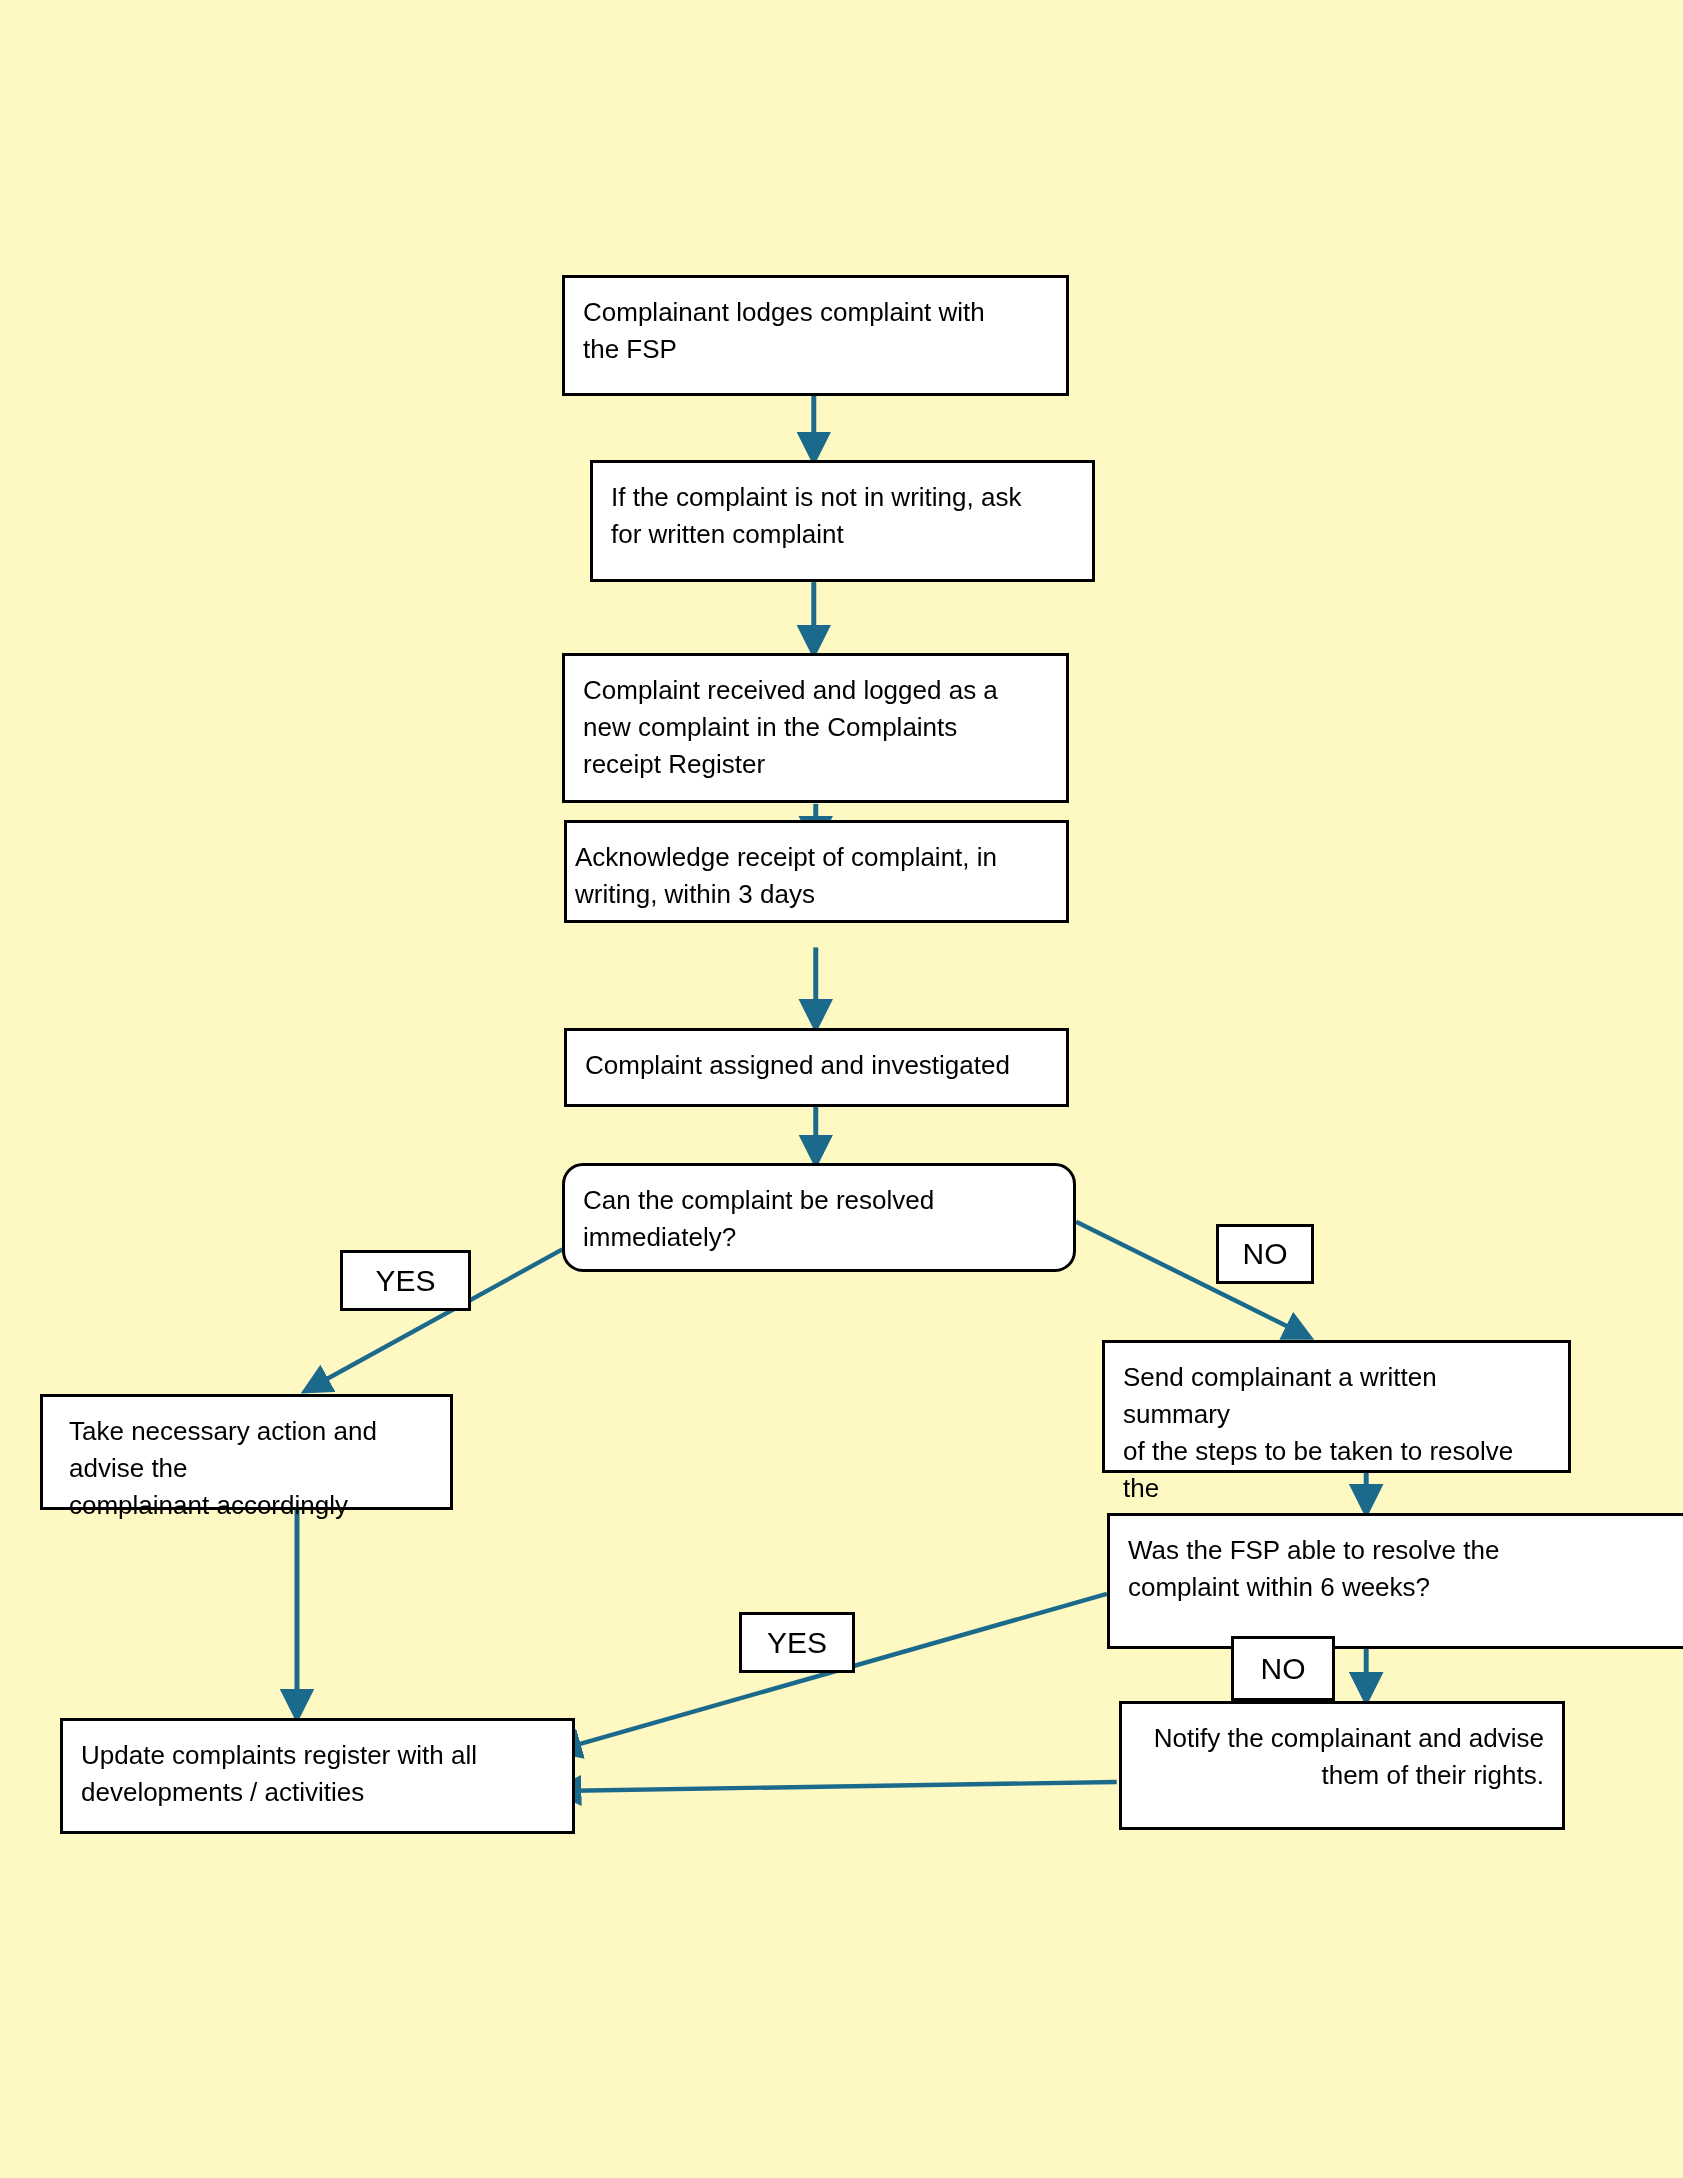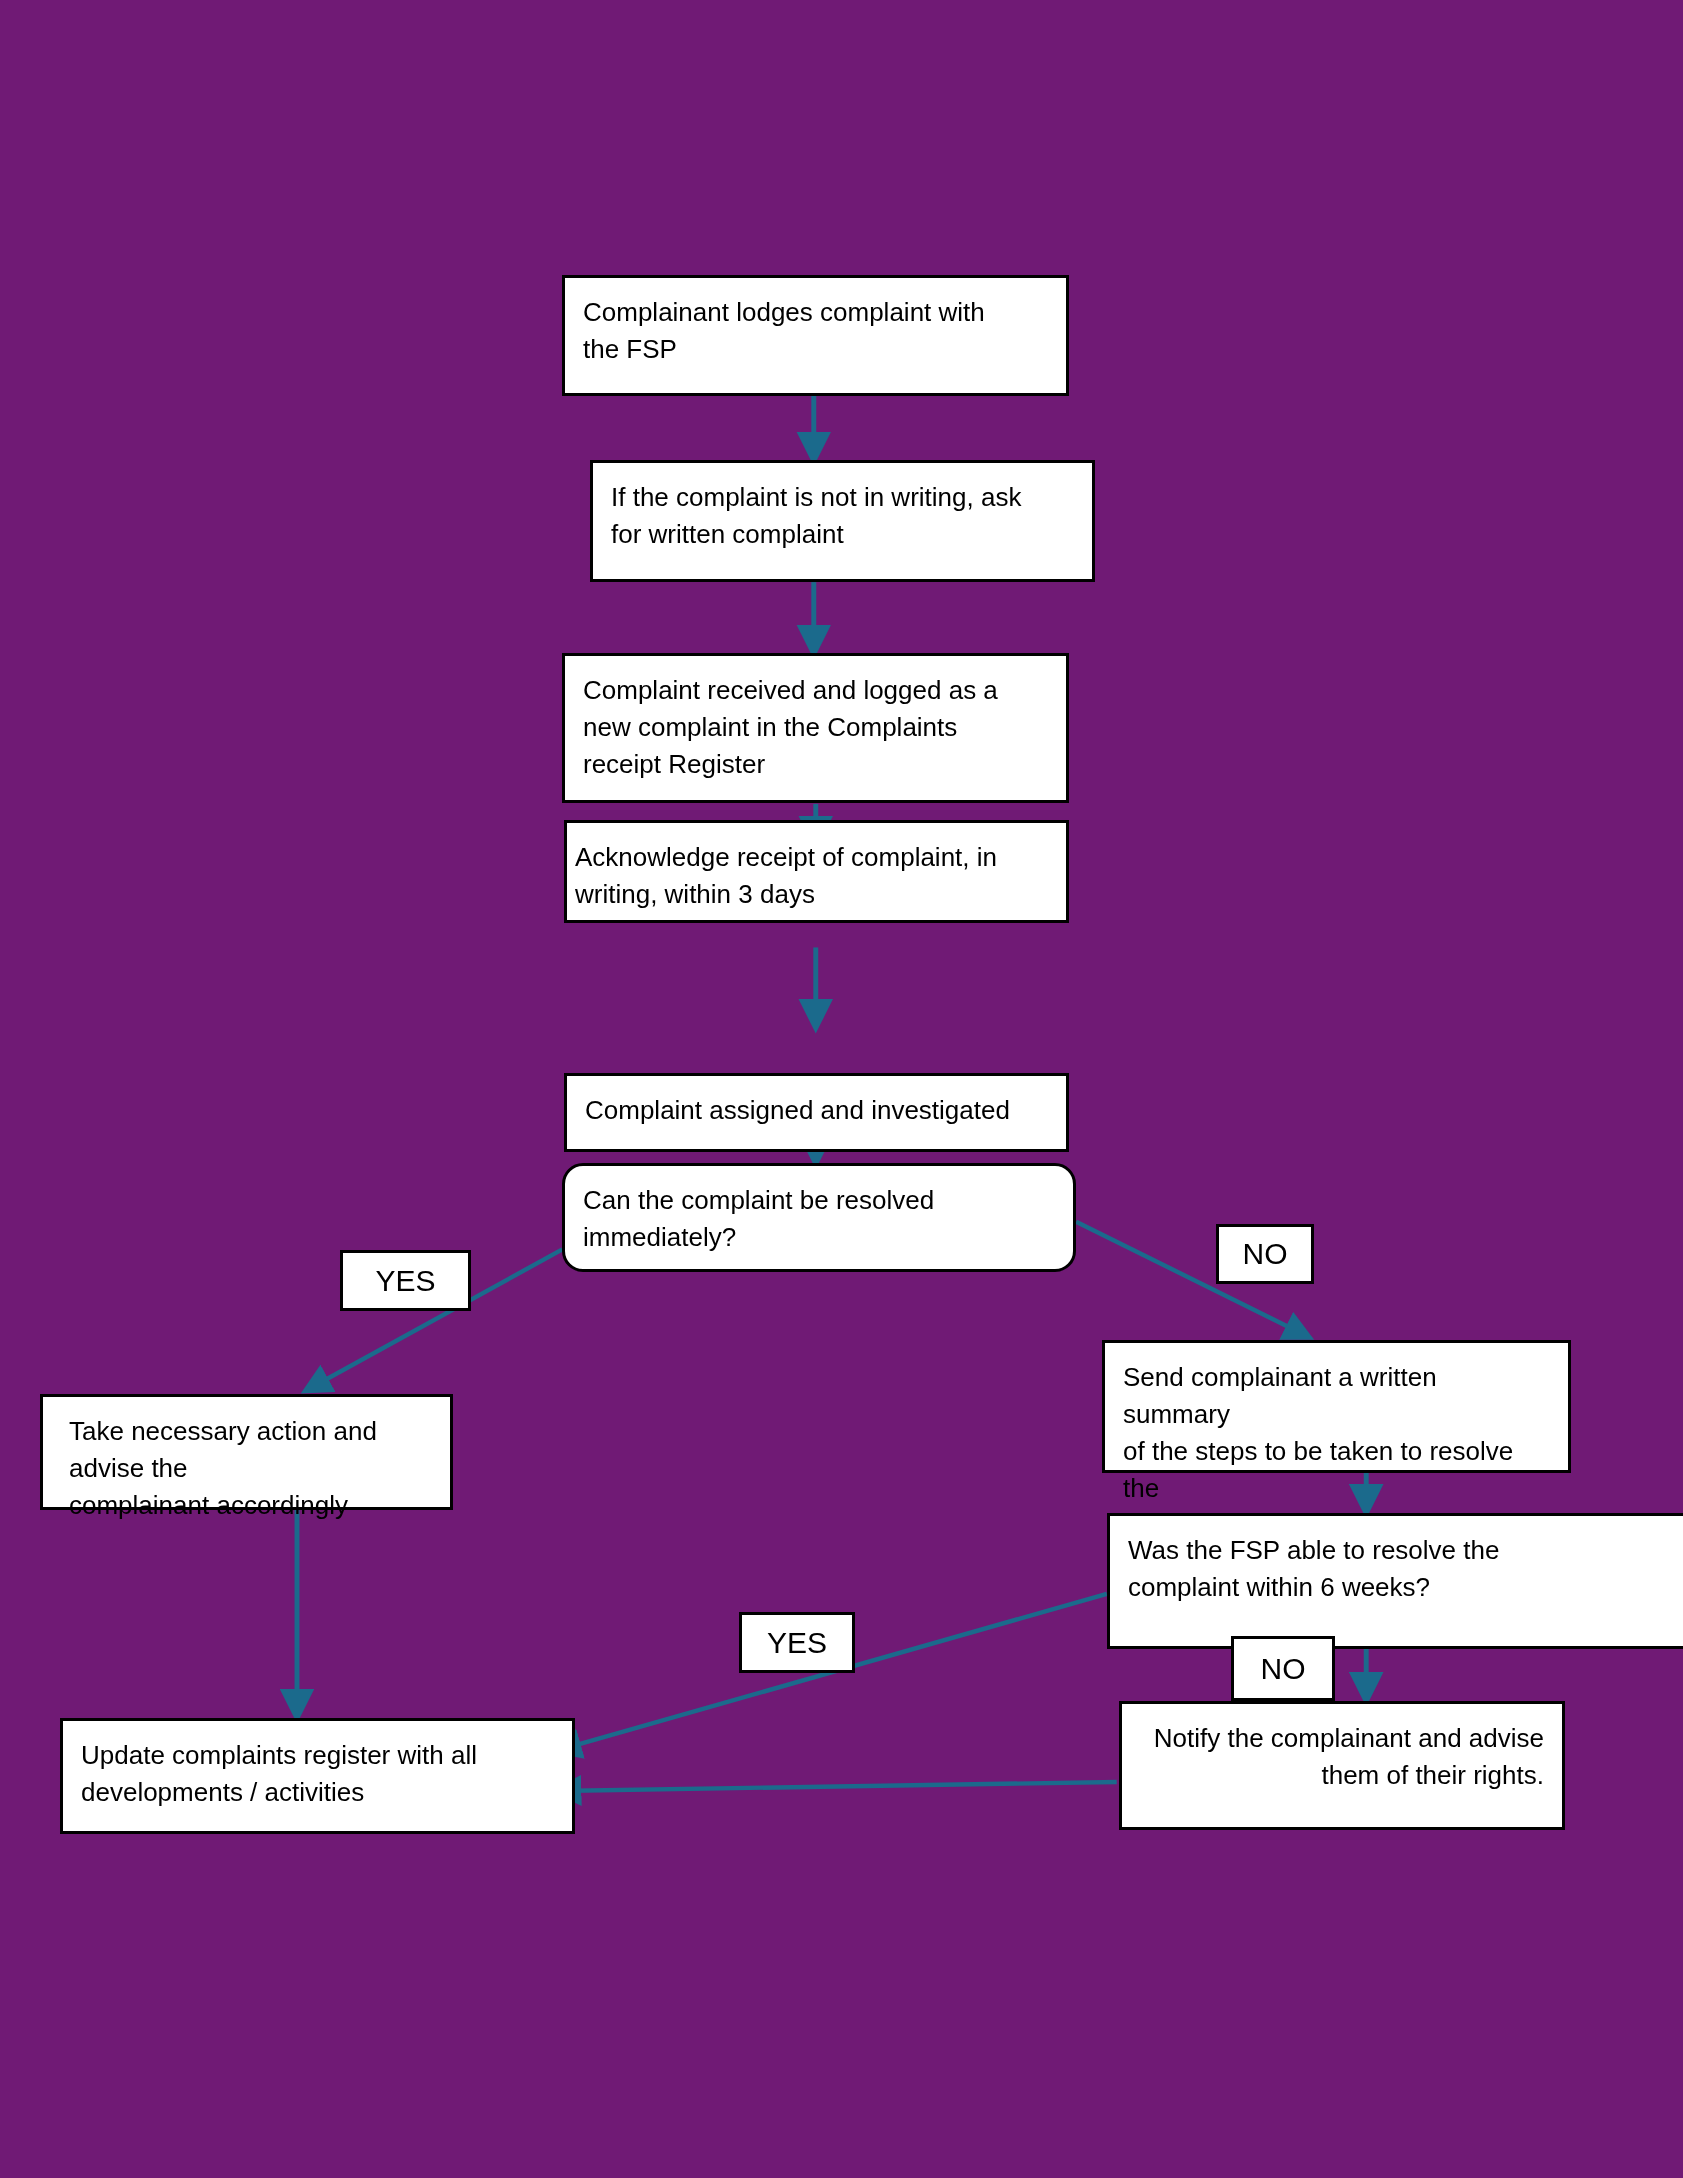--- a/index.html
+++ b/index.html
@@ -7,21 +7,21 @@
     padding: 0;
     background: #ffffff;
   }
   body {
     font-family: "Liberation Sans", sans-serif;
   }
   #canvas {
     position: relative;
     width: 1683px;
     height: 2178px;
-    background: #701a75;
+    background: #fef9c3;
     overflow: hidden;
   }
   .node {
     position: absolute;
     box-sizing: border-box;
     border: 3px solid #000000;
     background: #ffffff;
     color: #000000;
     font-size: 26px;
     line-height: 1.42;
@@ -82,21 +82,21 @@
   <div id="node-layer">
       <div class="node" style="left: 562px; top: 275px; width: 507px; height: 121px; border-color: rgb(0, 0, 0); color: rgb(0, 0, 0);">Complainant lodges complaint with
 the FSP</div>
       <div class="node" style="left: 590px; top: 460px; width: 505px; height: 122px; border-color: rgb(0, 0, 0); color: rgb(0, 0, 0);">If the complaint is not in writing, ask
 for written complaint</div>
       <div class="node" style="left: 562px; top: 653px; width: 507px; height: 150px; border-color: rgb(0, 0, 0); color: rgb(0, 0, 0);">Complaint received and logged as a
 new complaint in the Complaints
 receipt Register</div>
       <div class="node" style="left: 564px; top: 820px; width: 505px; height: 103px; border-color: rgb(0, 0, 0); color: rgb(0, 0, 0); padding-left: 8px;">Acknowledge receipt of complaint, in
 writing, within 3 days</div>
-      <div class="node" style="left: 564px; top: 1028px; width: 505px; height: 79px; border-color: rgb(0, 0, 0); color: rgb(0, 0, 0); margin-top: 45px;">Complaint assigned and investigated</div>
+      <div class="node" style="left: 564px; top: 1028px; width: 505px; height: 79px; border-color: rgb(0, 0, 0); color: rgb(0, 0, 0);">Complaint assigned and investigated</div>
       <div class="node" style="left: 562px; top: 1163px; width: 514px; height: 109px; border-color: rgb(0, 0, 0); color: rgb(0, 0, 0); border-radius: 21px;">Can the complaint be resolved
 immediately?</div>
       <div class="node" style="left: 1102px; top: 1340px; width: 469px; height: 133px; border-color: rgb(0, 0, 0); color: rgb(0, 0, 0);">Send complainant a written summary
 of the steps to be taken to resolve the
 matter and expected date of</div>
       <div class="node" style="left: 40px; top: 1394px; width: 413px; height: 116px; border-color: rgb(0, 0, 0); color: rgb(0, 0, 0); padding-left: 26px;">Take necessary action and advise the
 complainant accordingly</div>
       <div class="node" style="left: 1107px; top: 1513px; width: 599px; height: 136px; border-color: rgb(0, 0, 0); color: rgb(0, 0, 0);">Was the FSP able to resolve the
 complaint within 6 weeks?</div>
       <div class="node" style="left: 1119px; top: 1701px; width: 446px; height: 129px; border-color: rgb(0, 0, 0); color: rgb(0, 0, 0); text-align: right;">Notify the complainant and advise

